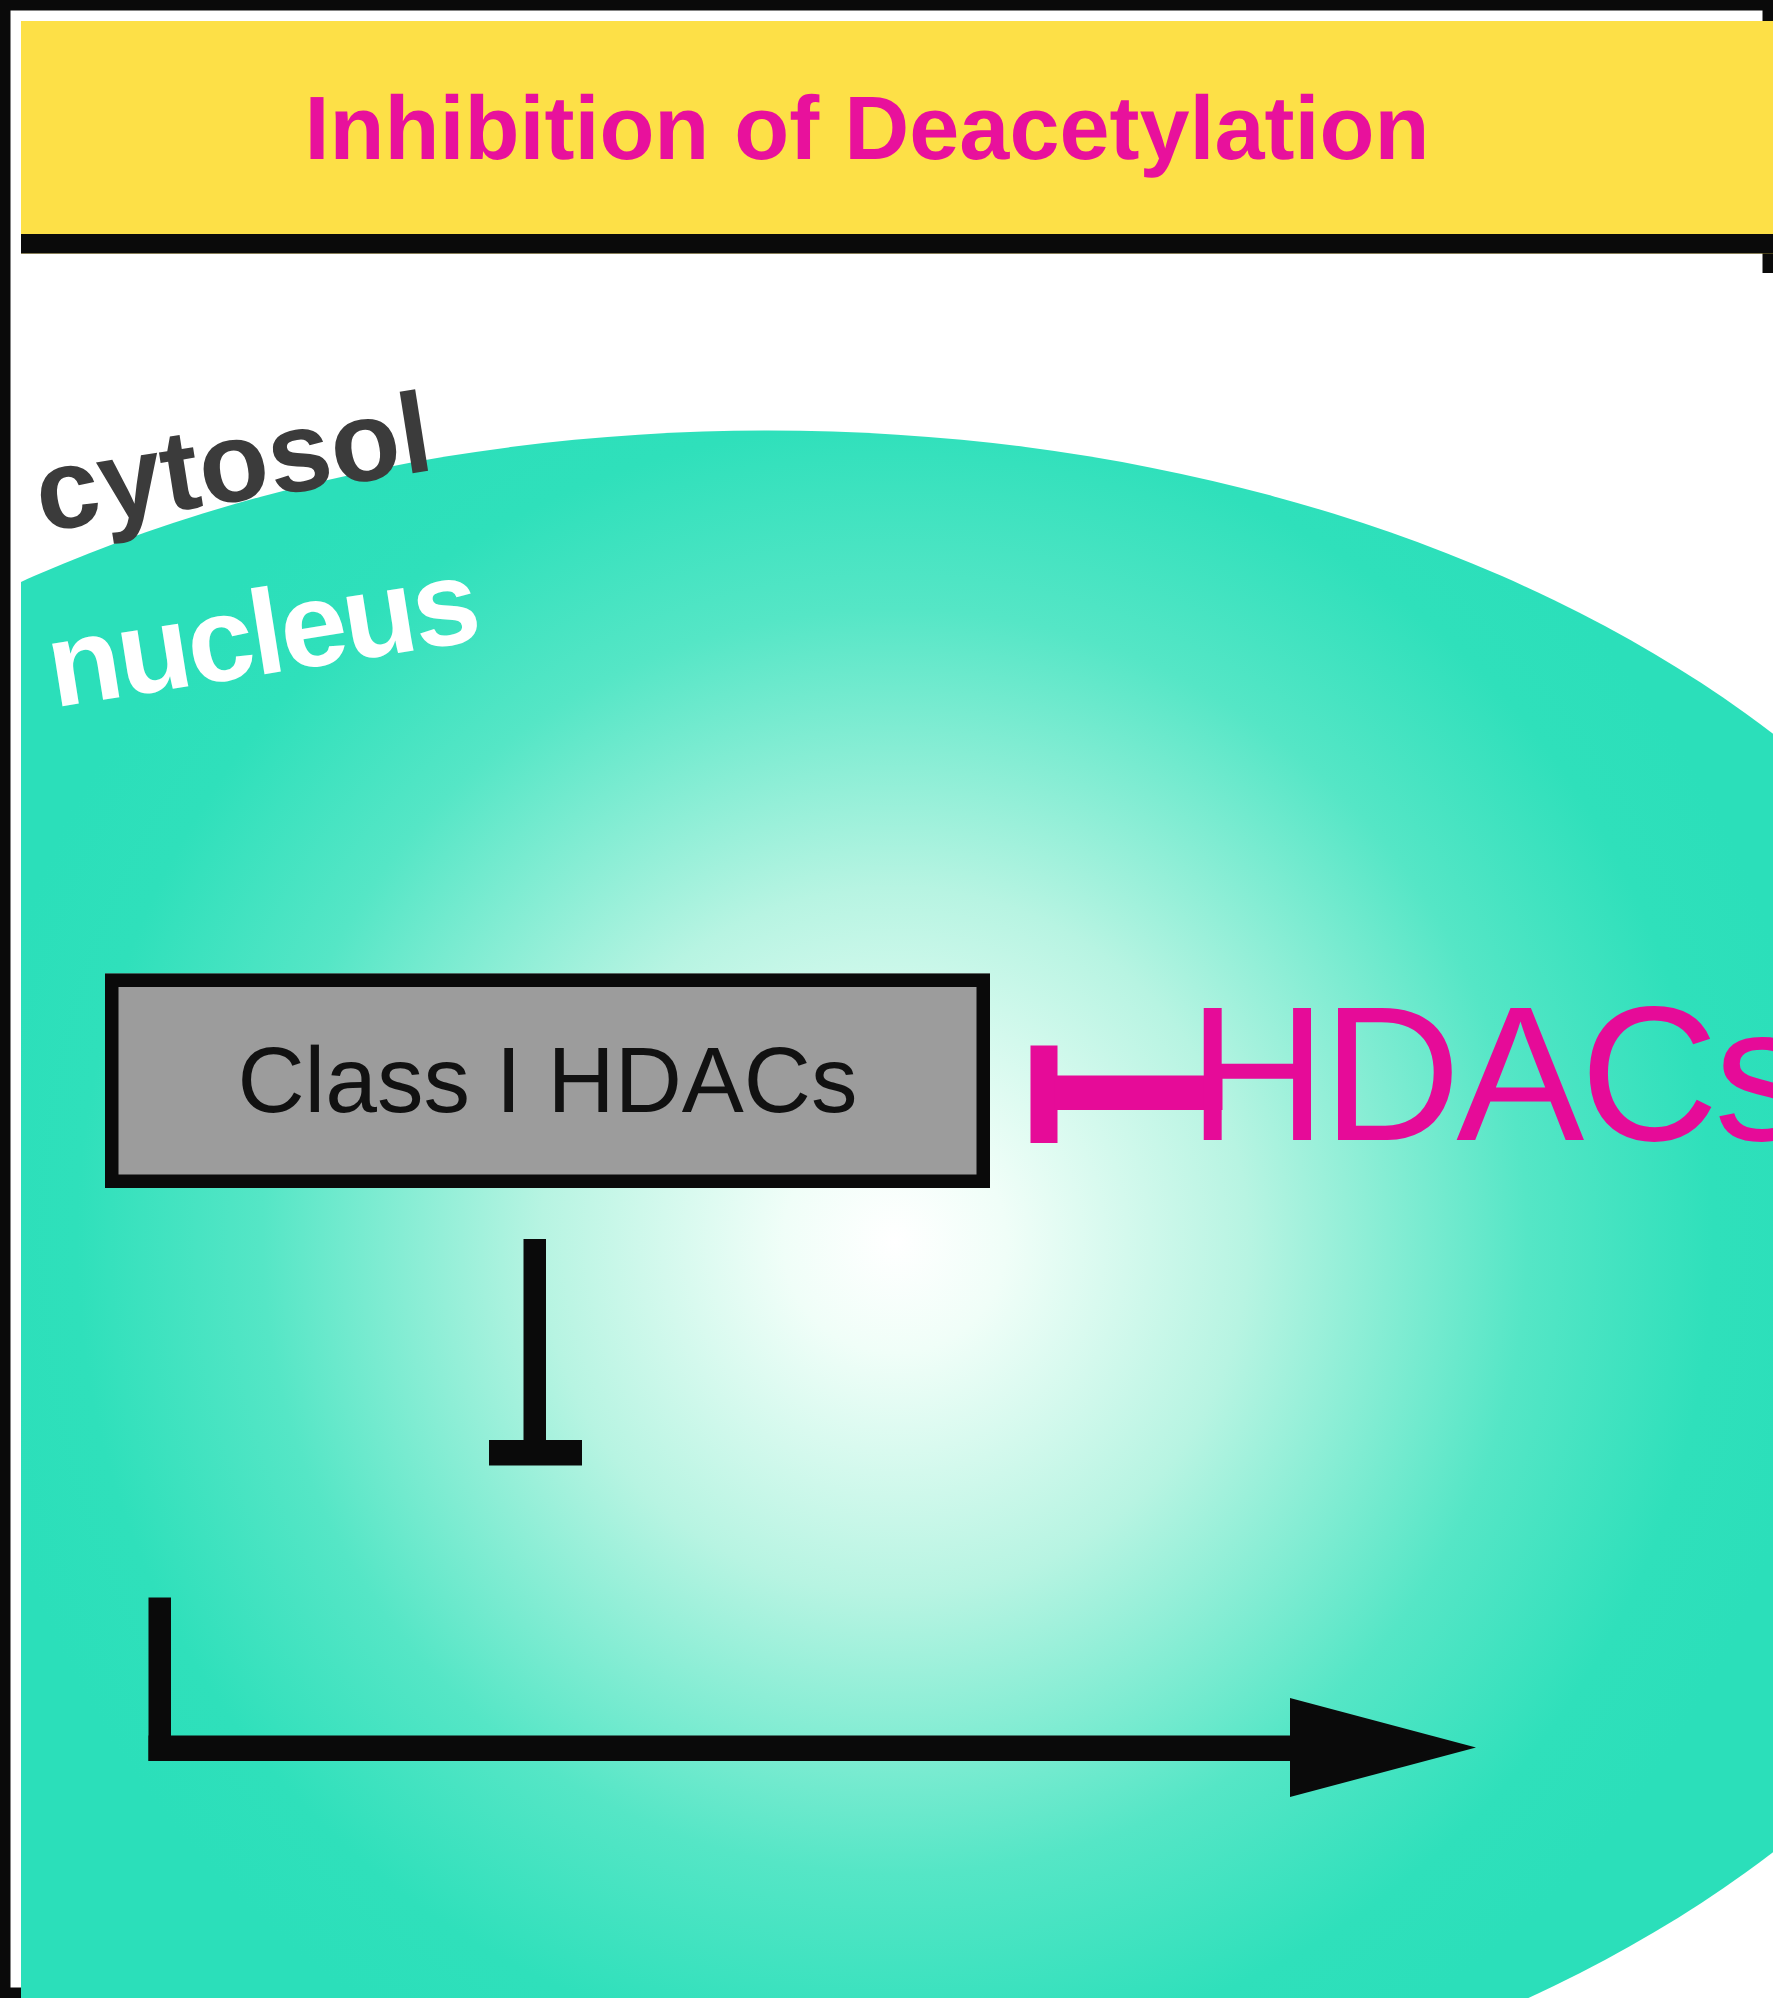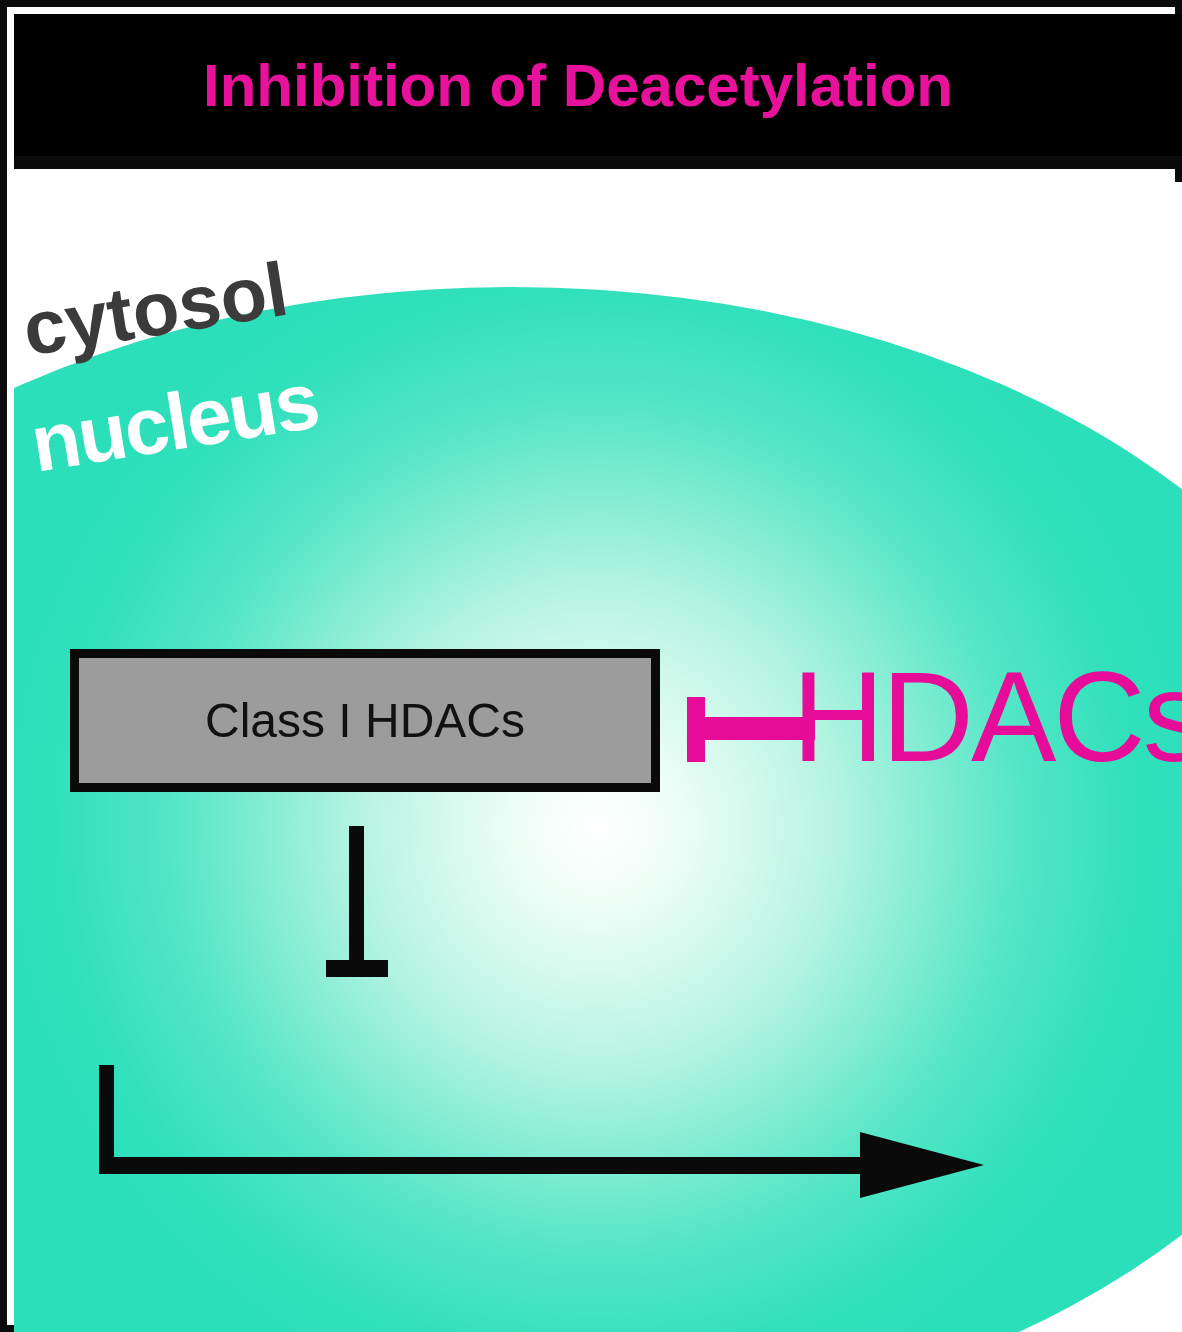--- a/index.html
+++ b/index.html
@@ -2,41 +2,41 @@
 <html><head>
 <meta charset="utf-8">
 <style>
   html,body{margin:0;padding:0;background:#ffffff;}
   body{width:1182px;height:1332px;position:relative;font-family:"Liberation Sans", sans-serif;overflow:hidden;}
 
   .frame{position:absolute;left:0;top:0;width:1182px;height:1332px;box-sizing:border-box;
          border:7px solid #0a0a0a;background:#ffffff;}
 
   
-  .title-band{position:absolute;left:7px;top:7px;width:1168px;height:155px;background:#000000;
+  .title-band{position:absolute;left:7px;top:7px;width:1168px;height:155px;background:#fde047;
               box-sizing:border-box;border-bottom:13px solid #0a0a0a;
               display:flex;align-items:center;justify-content:center;}
   .title-text{font-size:60px;font-weight:bold;color:#e8119c;letter-spacing:0px;white-space:nowrap;
               transform:translateX(-20px);}
 
   
   .main-panel{position:absolute;left:7px;top:175px;width:1168px;height:1150px;background:#ffffff;overflow:hidden;}
 
   .nucleus-ellipse{position:absolute;left:-382px;top:105px;width:1760px;height:1150px;border-radius:50%;
       background:radial-gradient(circle 620px at 54.8% 47%,
         #ffffff 0%, #f0fef8 12%, #b7f4e2 38%, #55e6c6 68%, #2fe0bb 88%, #2bdfba 100%);}
 
   .compartment-label{position:absolute;font-weight:bold;white-space:nowrap;line-height:1;}
   .cytosol-label{left:10px;top:110px;font-size:76px;color:#3b3b3b;transform:rotate(-9deg);transform-origin:left center;letter-spacing:0px;}
   .nucleus-label{left:18px;top:223px;font-size:80px;color:#ffffff;transform:rotate(-9deg);transform-origin:left center;letter-spacing:-2px;}
 
   .hdac-box{position:absolute;left:56px;top:467px;width:590px;height:143px;box-sizing:border-box;
             background:#9c9c9c;border:9px solid #0a0a0a;
             display:flex;align-items:center;justify-content:center;}
-  .hdac-box-label{font-size:48px;color:#111111;white-space:nowrap;letter-spacing:0px;}
+  .hdac-box-label{font-size:62px;color:#111111;white-space:nowrap;letter-spacing:0px;}
 
   
   .inh-vbar{position:absolute;left:673px;top:515px;width:18px;height:65px;background:#e60b98;}
   .inh-hline{position:absolute;left:689px;top:535px;width:112px;height:23px;background:#e60b98;}
   .hdaci-label{position:absolute;left:778px;top:471px;font-size:128px;color:#e60b98;line-height:1;
                letter-spacing:-3px;white-space:nowrap;}
 
   
   .block-vbar{position:absolute;left:335px;top:644px;width:15px;height:136px;background:#0a0a0a;}
   .block-hbar{position:absolute;left:312px;top:778px;width:62px;height:17px;background:#0a0a0a;}

